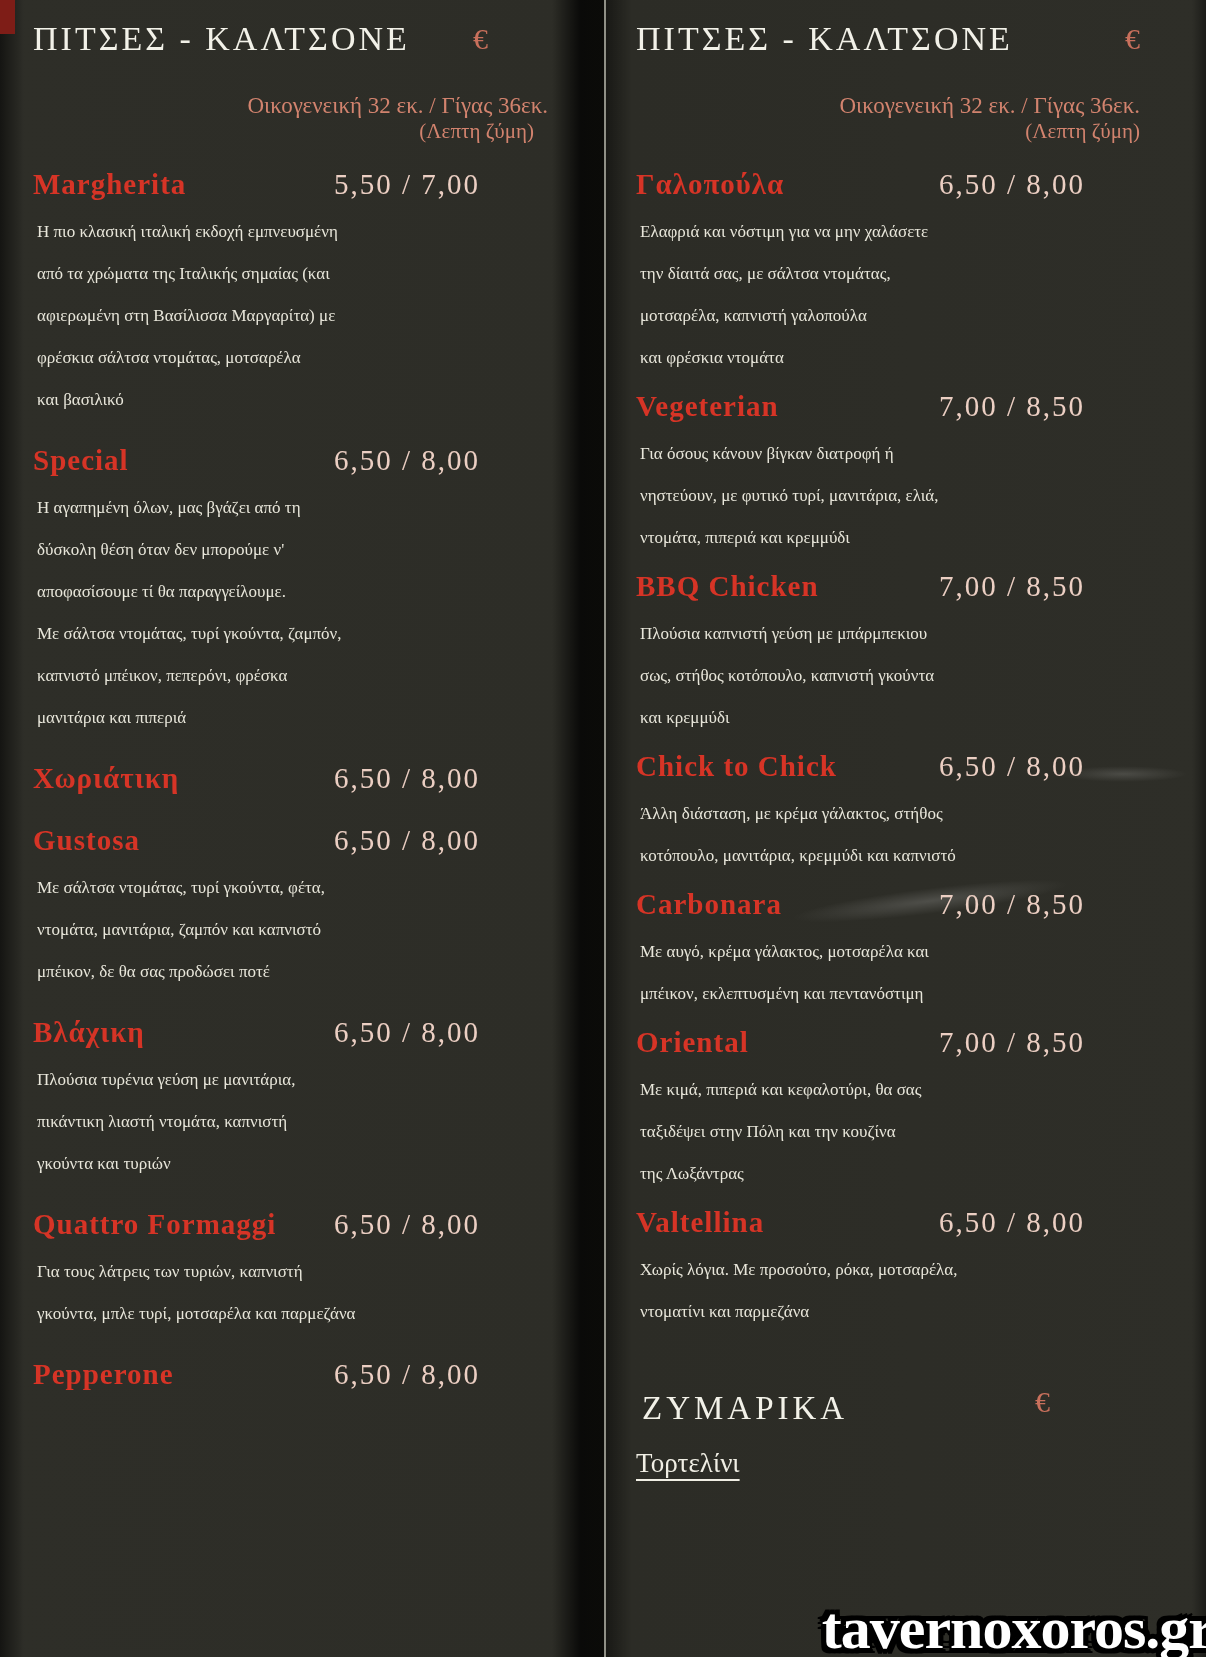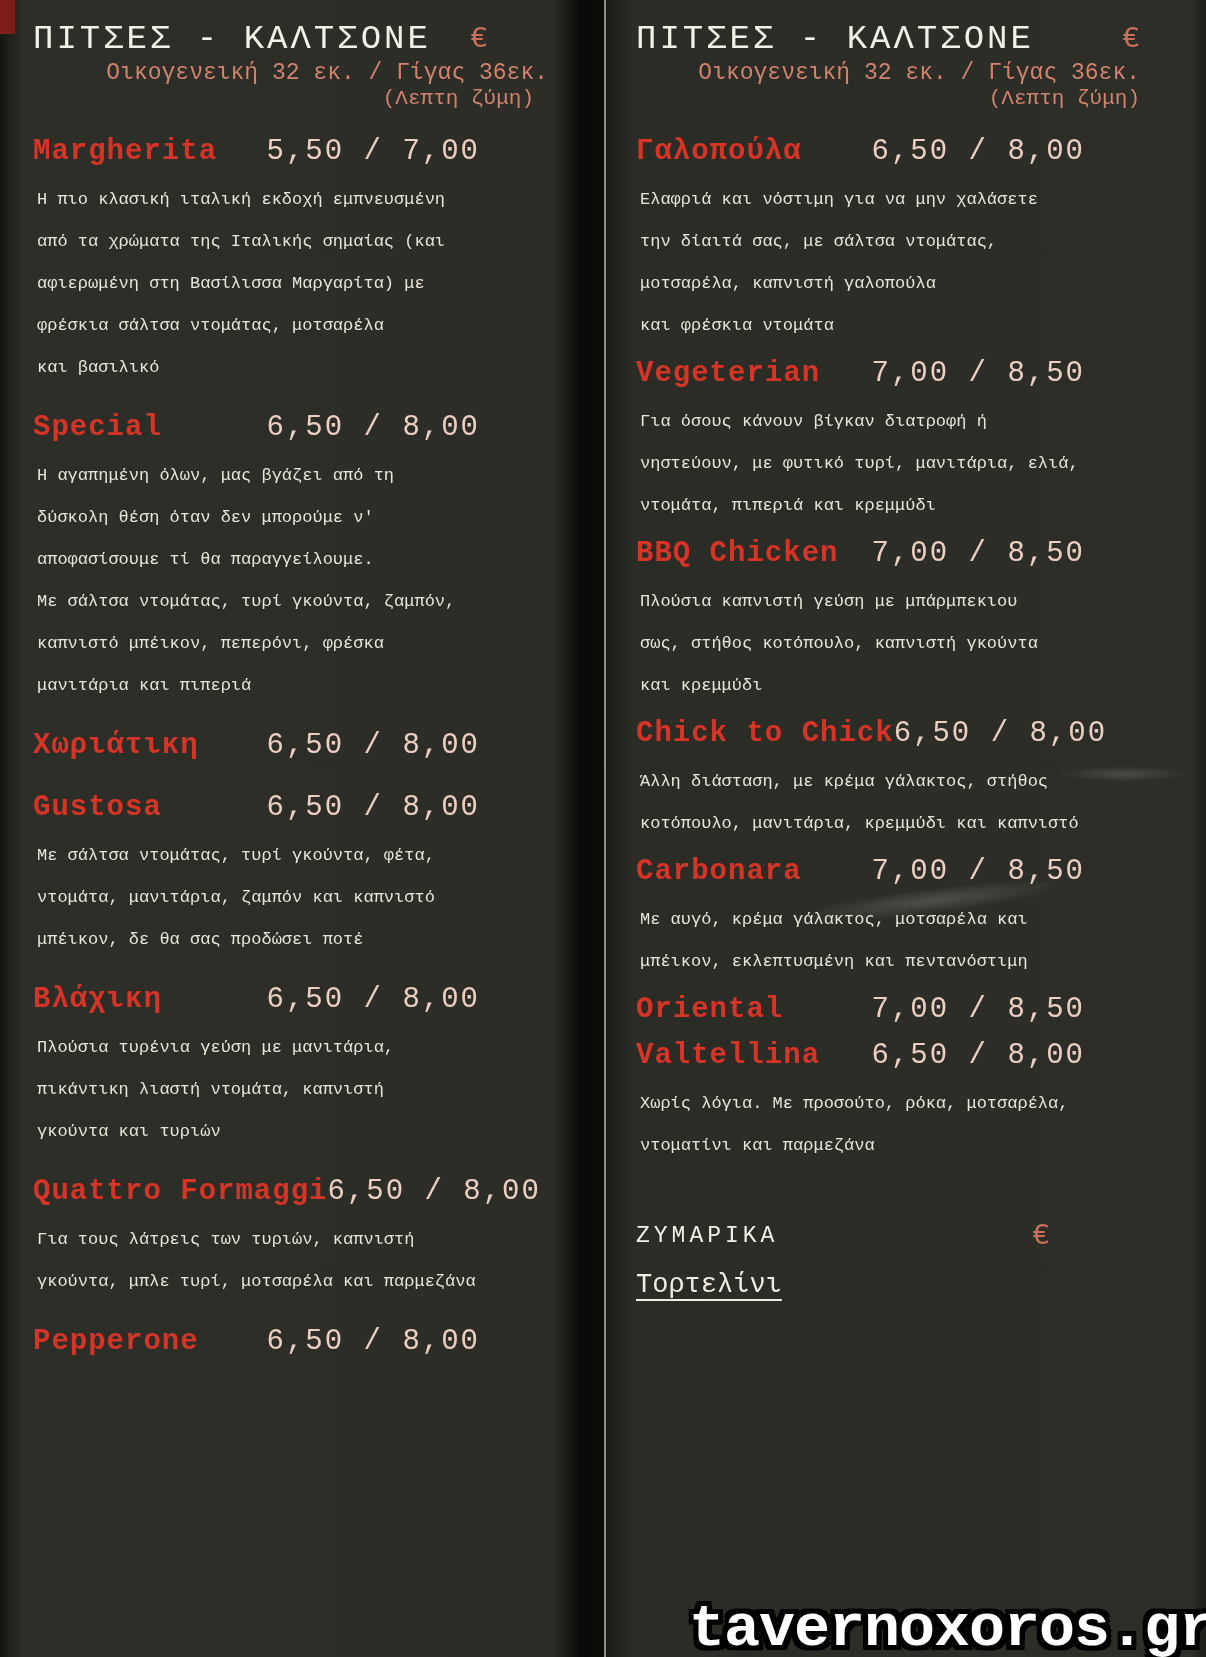--- a/index.html
+++ b/index.html
@@ -1,21 +1,21 @@
 <!DOCTYPE html>
 <html><head>
 <meta charset="utf-8">
 <style>
   html,body{margin:0;padding:0;background:#111;}
   .sheet{
     position:relative;width:1206px;height:1657px;overflow:hidden;
     background:
       linear-gradient(90deg, rgba(0,0,0,.55) 0px, rgba(0,0,0,0) 24px),
       linear-gradient(90deg,#2e2e28 0%,#2d2d27 48%,#2c2c26 52%,#2e2e28 100%);
-    font-family:Liberation Mono, monospace;
+    font-family:Liberation Serif, serif;
     color:#e8e6da;
   }
   
   .fold-shadow{position:absolute;left:552px;top:0;width:52px;height:100%;
     background:linear-gradient(90deg, rgba(0,0,0,0) 0%, rgba(0,0,0,.78) 55%, rgba(8,8,6,.92) 100%);}
   .fold-line{position:absolute;left:604px;top:0;width:2px;height:100%;background:rgba(225,225,214,.55);}
   .right-shade{position:absolute;left:606px;top:0;width:26px;height:100%;
     background:linear-gradient(90deg, rgba(0,0,0,.45), rgba(0,0,0,0));}
   .edge-right{position:absolute;right:0;top:0;width:14px;height:100%;
     background:linear-gradient(270deg, rgba(0,0,0,.4), rgba(0,0,0,0));}
@@ -27,33 +27,33 @@
 
   .col{position:absolute;top:18px;}
   .col.left{left:33px;width:515px;}
   .col.right{left:636px;width:524px;}
 
   .header-row{display:flex;justify-content:space-between;align-items:flex-start;}
   .title{margin:0;font-size:34px;font-weight:400;letter-spacing:3px;line-height:42px;color:#f2f1e8;white-space:nowrap;}
   .euro{font-size:30px;color:#c9705c;line-height:42px;}
   .col.left .header-row .euro{padding-right:60px;}
   .col.right .header-row .euro{padding-right:20px;}
-  .subtitle{font-size:23px;line-height:27px;text-align:right;color:#d2836e;}
+  .subtitle{font-size:23px;line-height:27px;text-align:right;color:#d2836e;margin-top:32px;}
   .subtitle2{font-size:21px;line-height:24px;text-align:right;color:#d2836e;padding-right:14px;margin-bottom:18px;}
   .col.right .subtitle,.col.right .subtitle2{padding-right:20px;}
 
   .item-row{display:flex;justify-content:space-between;align-items:baseline;line-height:46px;}
   .col.left .item-row{padding-right:68px;margin-top:16px;}
   .col.right .item-row{padding-right:75px;}
   .item-name{font-size:29px;font-weight:700;letter-spacing:1px;color:#d63426;white-space:nowrap;}
   .item-price{font-size:29px;letter-spacing:2px;color:#eccfc3;white-space:nowrap;}
   .desc{margin:4px;font-size:17px;line-height:42px;white-space:pre-line;color:#e8e6da;}
 
   .pasta-gap{height:40px;}
-  .pasta-title{margin:0;font-size:23px;font-weight:400;letter-spacing:4px;line-height:50px;color:#f2f1e8;}
+  .pasta-title{margin:6px;font-size:33px;font-weight:400;letter-spacing:4px;line-height:50px;color:#f2f1e8;}
   .pasta-header .euro{line-height:50px;padding-right:110px !important;}
   .pasta-sub{font-size:27px;line-height:48px;color:#f0eee4;text-decoration:underline;text-underline-offset:7px;text-decoration-thickness:2px;}
 
   .watermark{
     position:absolute;right:-8px;bottom:-6px;
     font-size:60px;font-weight:700;color:#fff;letter-spacing:-1px;white-space:nowrap;
     text-shadow:
       -5px -5px 0 #000, 5px -5px 0 #000, -5px 5px 0 #000, 5px 5px 0 #000,
       -5px 0 0 #000, 5px 0 0 #000, 0 -5px 0 #000, 0 5px 0 #000,
       -3px -3px 0 #000, 3px 3px 0 #000;
@@ -199,20 +199,23 @@
         <span class="item-price">7,00 / 8,50</span>
       </div>
       <p class="desc">Με αυγό, κρέμα γάλακτος, μοτσαρέλα και
 μπέικον, εκλεπτυσμένη και πεντανόστιμη</p>
     </div>
     <div>
       <div class="item-row">
         <span class="item-name">Oriental</span>
         <span class="item-price">7,00 / 8,50</span>
       </div>
+      <p class="desc">Με κιμά, πιπεριά και κεφαλοτύρι, θα σας
+ταξιδέψει στην Πόλη και την κουζίνα
+της Λωξάντρας</p>
     </div>
     <div>
       <div class="item-row">
         <span class="item-name">Valtellina</span>
         <span class="item-price">6,50 / 8,00</span>
       </div>
       <p class="desc">Χωρίς λόγια. Με προσούτο, ρόκα, μοτσαρέλα,
 ντοματίνι και παρμεζάνα</p>
     </div>
 

